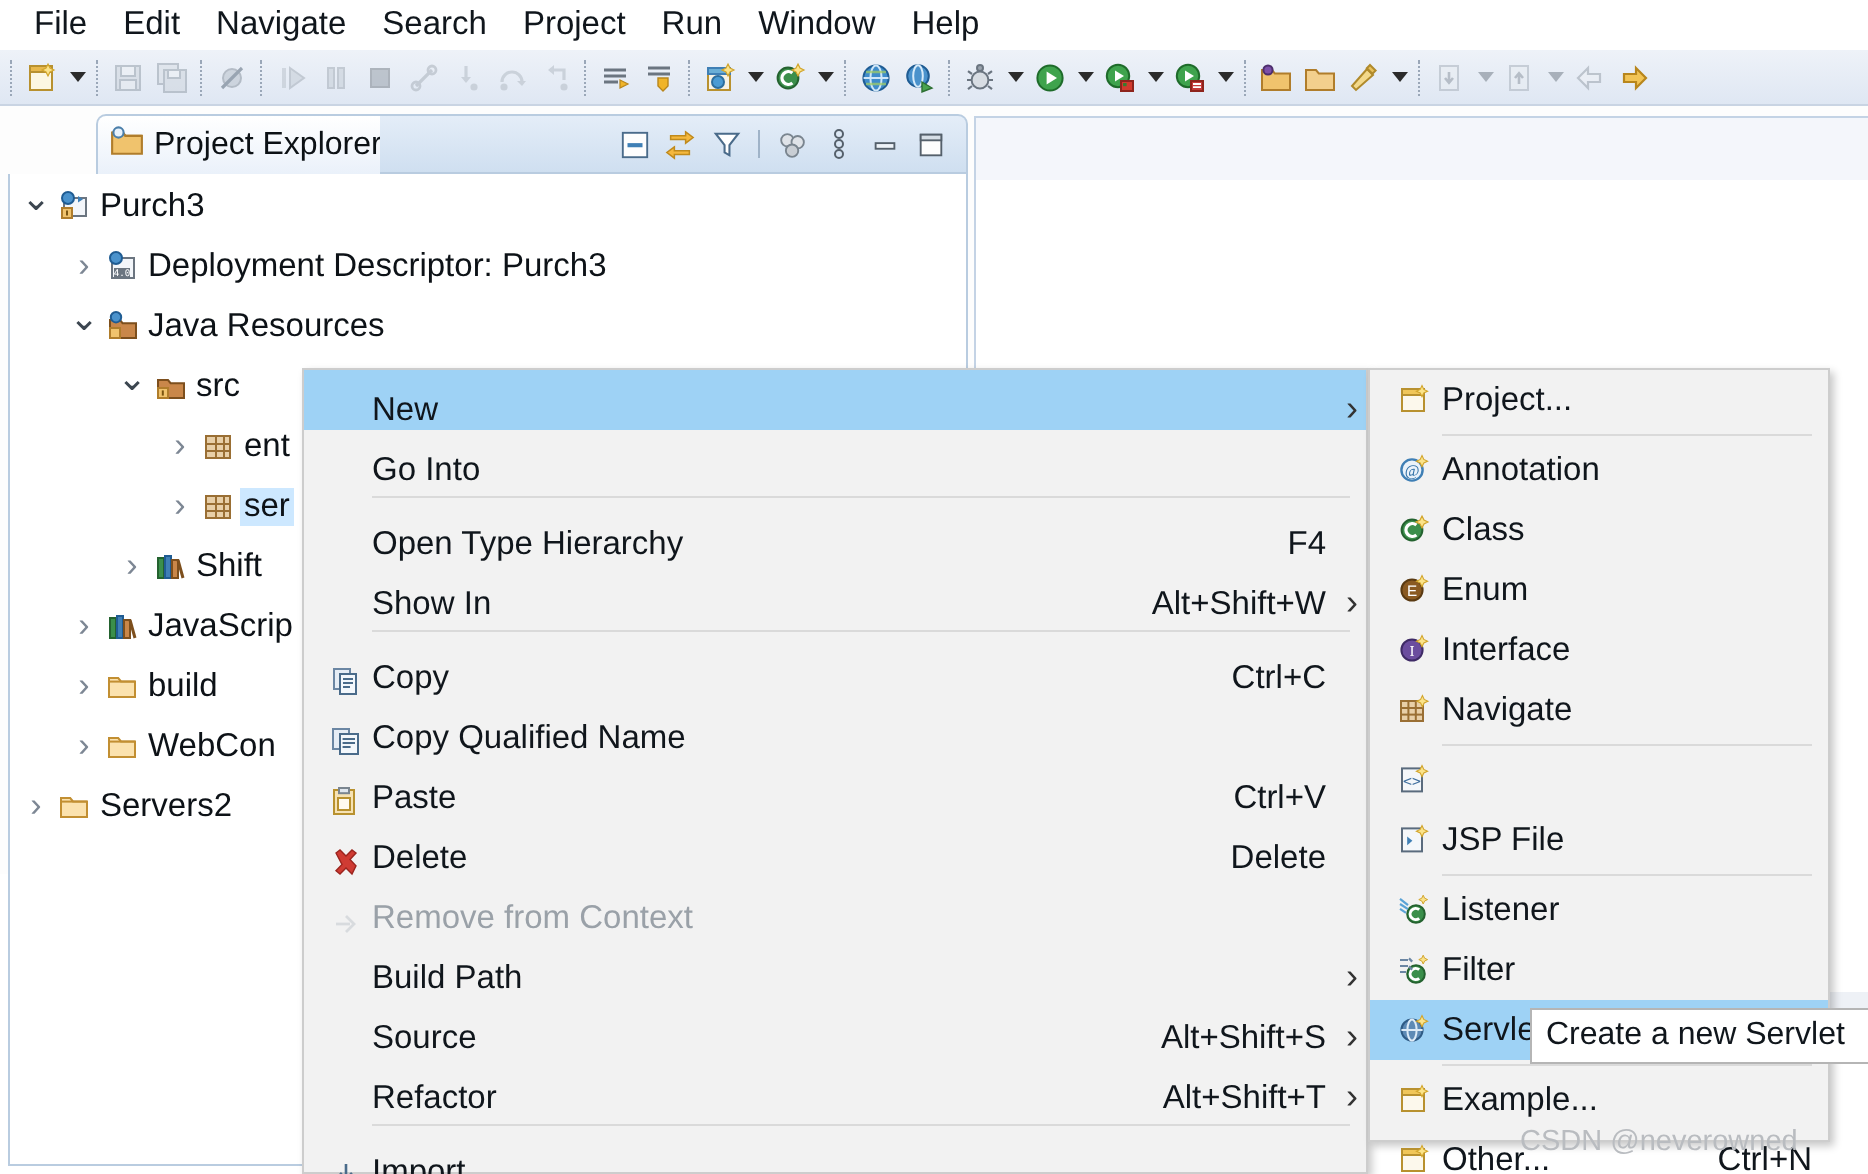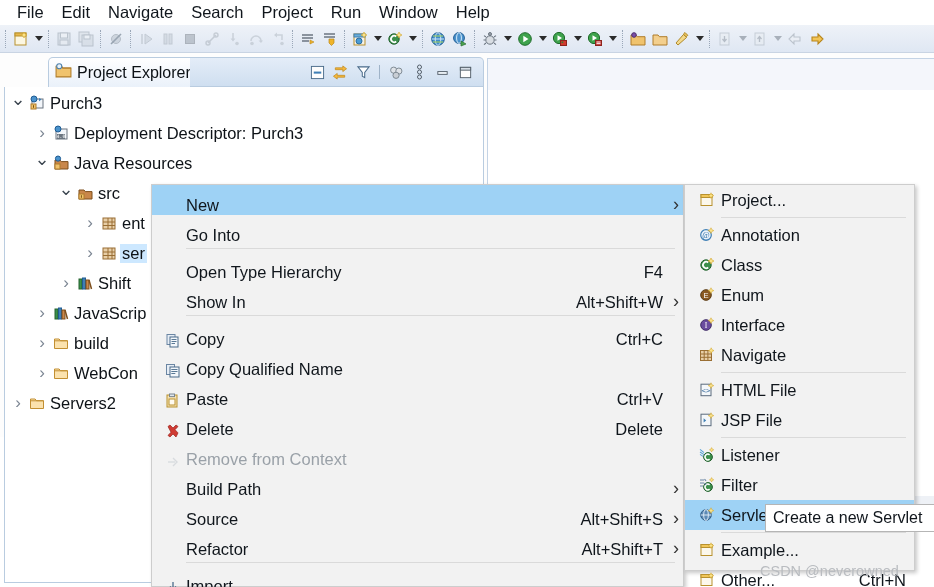--- a/index.html
+++ b/index.html
@@ -774,21 +774,20 @@
       </div>
       <div class="subsep"></div>
       <div class="subrow">
         <span class="sicon">
           <svg class="ic" width="16" height="16" viewBox="0 0 16 16">
             <rect x="2" y="2.2" width="10" height="11.5" fill="#f4f7fa" stroke="#5a6b7d"></rect>
             <text x="7" y="11" font-size="7.4" fill="#3f6f9e" text-anchor="middle" font-family="monospace">&lt;&gt;</text>
             <path d="M12 .8l.9 1.9 1.9.9-1.9.9-.9 1.9-.9-1.9L9.2 3.6l1.9-.9z" fill="#fbe38a" stroke="#d2a52c" stroke-width=".55"></path>
           </svg>
         </span>
-        <span class="slabel">HTML File</span>
         <span class="sacc"></span>
       </div>
       <div class="subrow">
         <span class="sicon">
           <svg class="ic" width="16" height="16" viewBox="0 0 16 16">
             <rect x="2" y="2.2" width="10" height="11.5" fill="#f4f7fa" stroke="#5a6b7d"></rect>
             <path d="M4.6 6.2l2.6 2.2-2.6 2.2z" fill="#3f7fb5"></path>
             <path d="M12 .8l.9 1.9 1.9.9-1.9.9-.9 1.9-.9-1.9L9.2 3.6l1.9-.9z" fill="#fbe38a" stroke="#d2a52c" stroke-width=".55"></path>
           </svg>
         </span>

